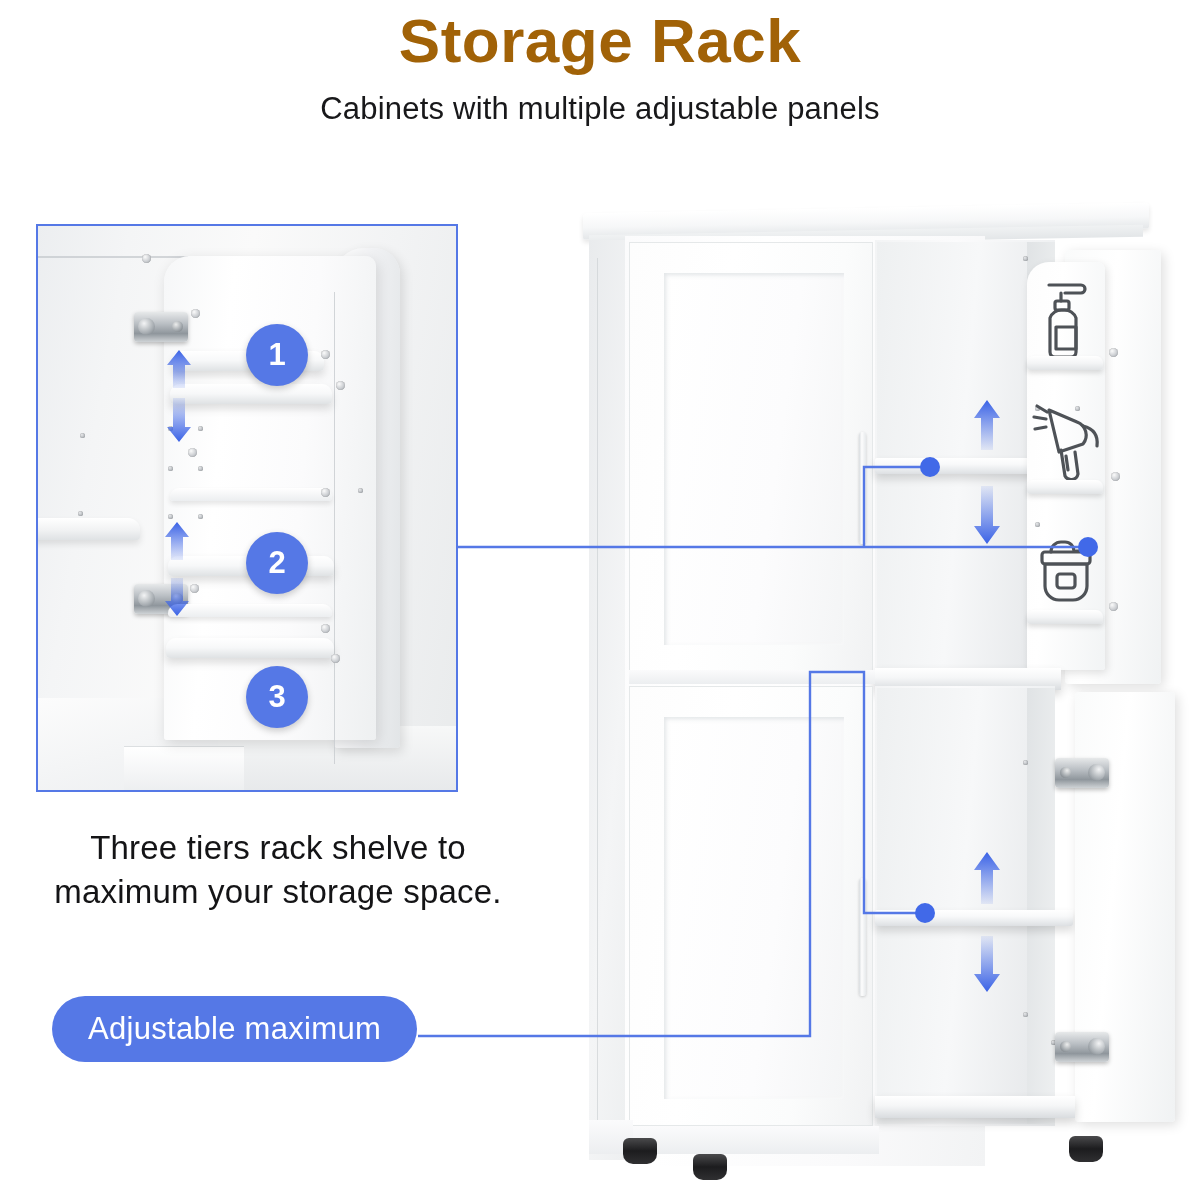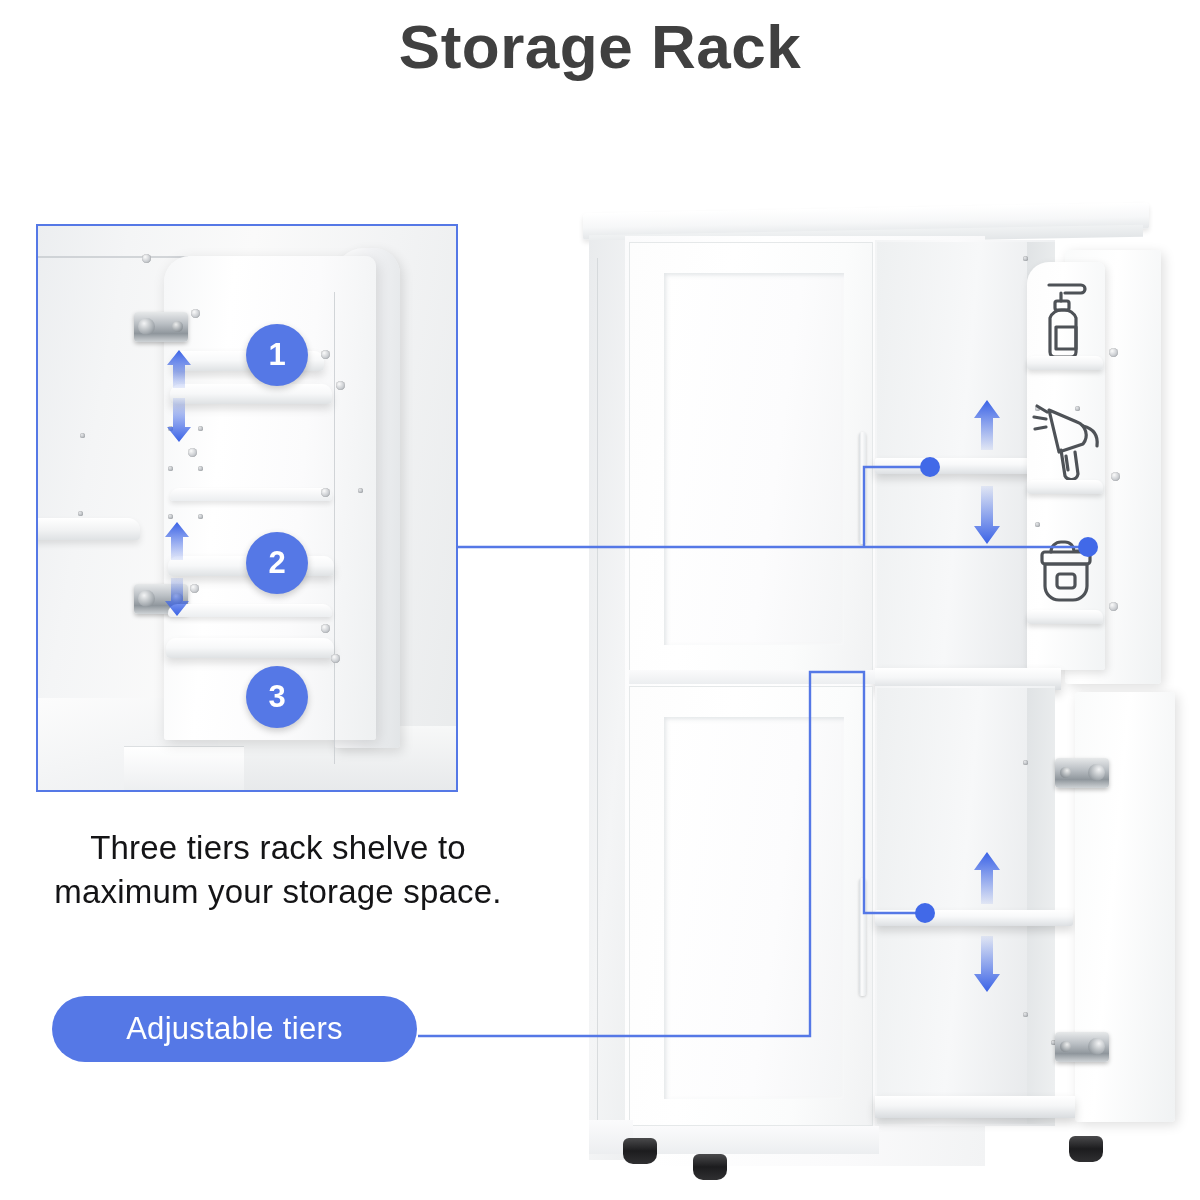--- a/index.html
+++ b/index.html
@@ -7,22 +7,22 @@
     width: 1200px; height: 1200px;
     background: #ffffff;
     font-family: "Liberation Sans", sans-serif;
     position: relative;
     overflow: hidden;
   }
 
   
   #header { position: absolute; top: 0; left: 0; width: 1200px; text-align: center; }
   #title {
-    font-size: 62px; font-weight: bold; color: #404040;
-    letter-spacing: 0.5px; line-height: 1.05; padding-top: 14px;
+    font-size: 62px; font-weight: bold; color: #a16207;
+    letter-spacing: 0.5px; line-height: 1.05; padding-top: 8px;
   }
   #subtitle {
     font-size: 31px; color: #18181a; font-weight: 400;
     letter-spacing: 0.2px; padding-top: 18px;
   }
 
   
   #detail-panel {
     position: absolute; left: 36px; top: 224px;
     width: 422px; height: 568px;
@@ -235,20 +235,21 @@
   .plinth {
     position: absolute;
     background: linear-gradient(180deg,#fbfbfc 0%,#eceef0 100%);
   }
 </style>
 </head>
 <body>
 
 <div id="header">
   <div id="title">Storage Rack</div>
+  <div id="subtitle">Cabinets with multiple adjustable panels</div>
 </div>
 
 <div id="detail-panel">
   <div class="d-backwall"></div>
   <div class="d-shelf-left"></div>
   <div class="d-base-shadow"></div>
   <div class="d-bottom-piece"></div>
   <div class="d-bottom-piece2"></div>
 
   <div class="screw" style="left:104px; top:28px;"></div>
@@ -332,21 +333,21 @@
     </svg>
   </div>
 
   <div class="badge" style="left:208px; top:98px;">1</div>
   <div class="badge" style="left:208px; top:306px;">2</div>
   <div class="badge" style="left:208px; top:440px;">3</div>
 </div>
 
 <div id="detail-caption">Three tiers rack shelve to maximum your storage space.</div>
 
-<div id="pill">Adjustable tiers</div>
+<div id="pill">Adjustable maximum</div>
 
 <div id="cabinet">
 
   <div class="cab-top"></div>
   <div class="cab-top2"></div>
 
   <div class="cab-side"></div>
   <div class="cab-side-inner"></div>
 
   <div class="cab-body"></div>

